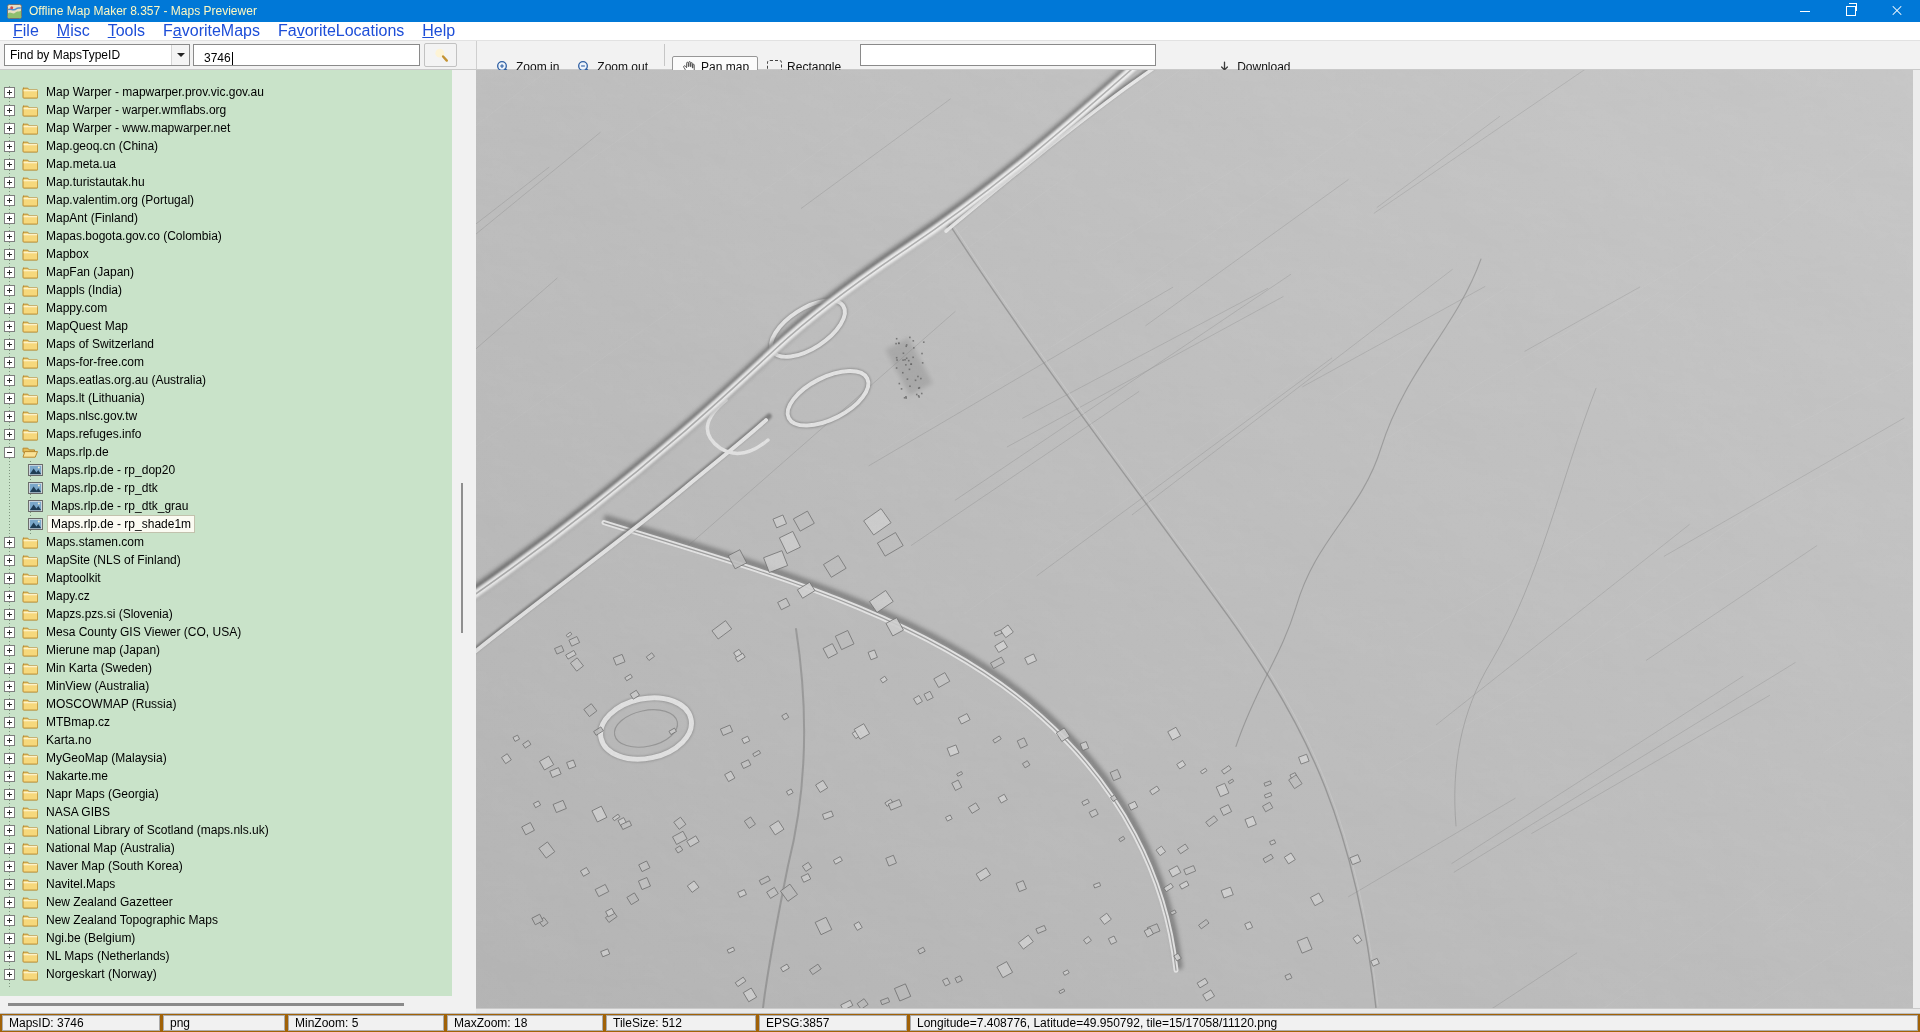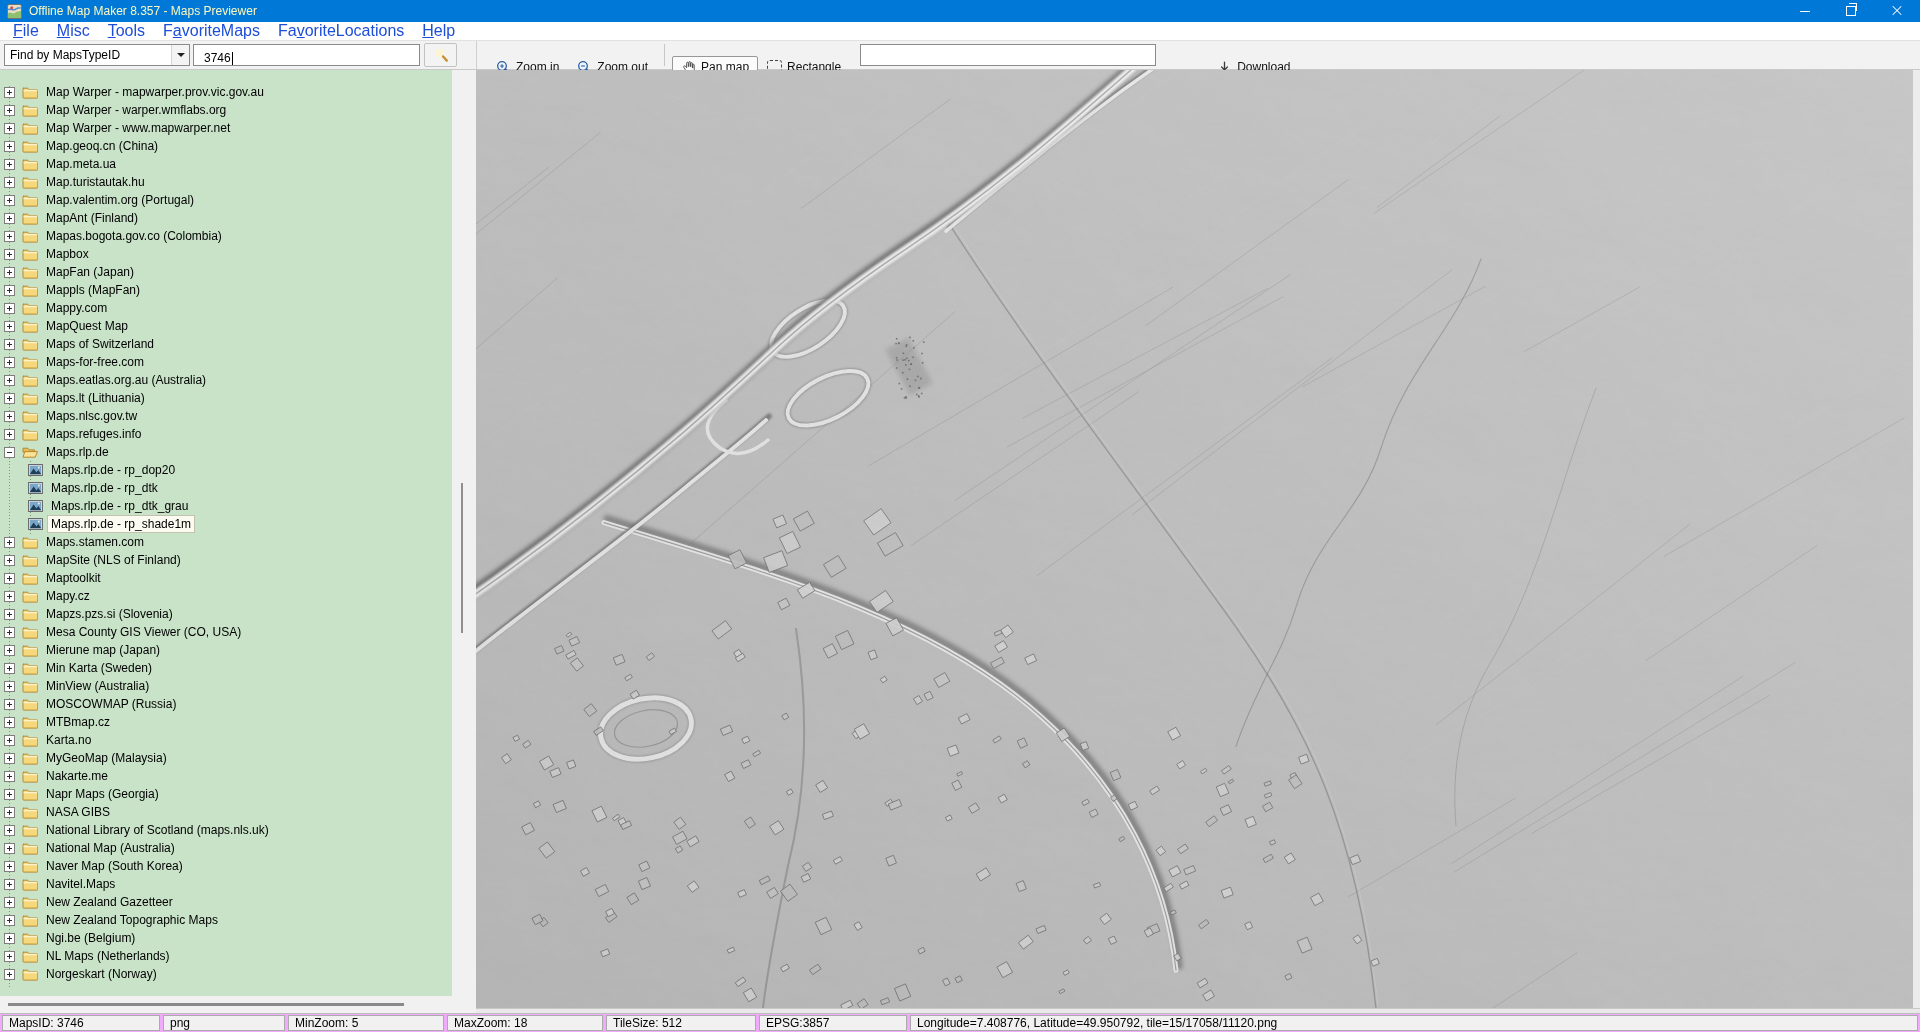--- a/index.html
+++ b/index.html
@@ -63,21 +63,21 @@
   #vscroll{position:absolute;left:452px;top:70px;width:24px;height:926px;background:#f1f1f1;}
   #vthumb{position:absolute;left:9px;top:413px;width:2px;height:150px;background:#8f8f8f;}
   #hscroll{position:absolute;left:0;top:996px;width:476px;height:17px;background:#f1f1f1;}
   #hthumb{position:absolute;left:8px;top:7px;width:396px;height:3px;background:#8a8a8a;}
   
   #mapview{position:absolute;left:476px;top:70px;width:1437px;height:938px;overflow:hidden;background:#a9a9a9;}
   #mapview svg{display:block;}
   #rightstrip{position:absolute;left:1913px;top:70px;width:7px;height:943px;background:#ececec;}
   #bottomstrip{position:absolute;left:476px;top:1008px;width:1444px;height:5px;background:#e9e9e9;border-top:1px solid #c9c9c9;box-sizing:border-box;}
   
-  #statusbar{position:absolute;left:0;top:1013px;width:1920px;height:19px;background:#f0abfc;border-top:1px solid #bdbdbd;display:flex;align-items:stretch;box-sizing:border-box;}
+  #statusbar{position:absolute;left:0;top:1013px;width:1920px;height:19px;background:#a16207;border-top:1px solid #bdbdbd;display:flex;align-items:stretch;box-sizing:border-box;}
   .scell{border:1px solid #ababab;background:#f1f1f1;margin:1px 3px 1px 0;font-size:12px;line-height:15px;padding:0 6px;box-sizing:border-box;overflow:hidden;white-space:nowrap;}
   .scell:first-child{margin-left:2px;}
   .c0{width:158px;} .c1{width:122px;} .c2{width:156px;} .c3{width:156px;} .c4{width:150px;} .c5{width:148px;} .c6{flex:1;margin-right:2px;}
 </style>
 </head>
 <body>
 
 <svg width="0" height="0" style="position:absolute" aria-hidden="true">
   <defs>
     <symbol id="sym-app" viewBox="0 0 16 16">
@@ -285,21 +285,21 @@
           <svg class="tree-icon">
             <use href="#sym-folder" xlink:href="#sym-folder"></use>
           </svg>
           <span class="tree-label">MapFan (Japan)</span>
         </div>
         <div class="tree-row">
           <span class="exp plus"></span>
           <svg class="tree-icon">
             <use href="#sym-folder" xlink:href="#sym-folder"></use>
           </svg>
-          <span class="tree-label">Mappls (MapFan)</span>
+          <span class="tree-label">Mappls (India)</span>
         </div>
         <div class="tree-row">
           <span class="exp plus"></span>
           <svg class="tree-icon">
             <use href="#sym-folder" xlink:href="#sym-folder"></use>
           </svg>
           <span class="tree-label">Mappy.com</span>
         </div>
         <div class="tree-row">
           <span class="exp plus"></span>

